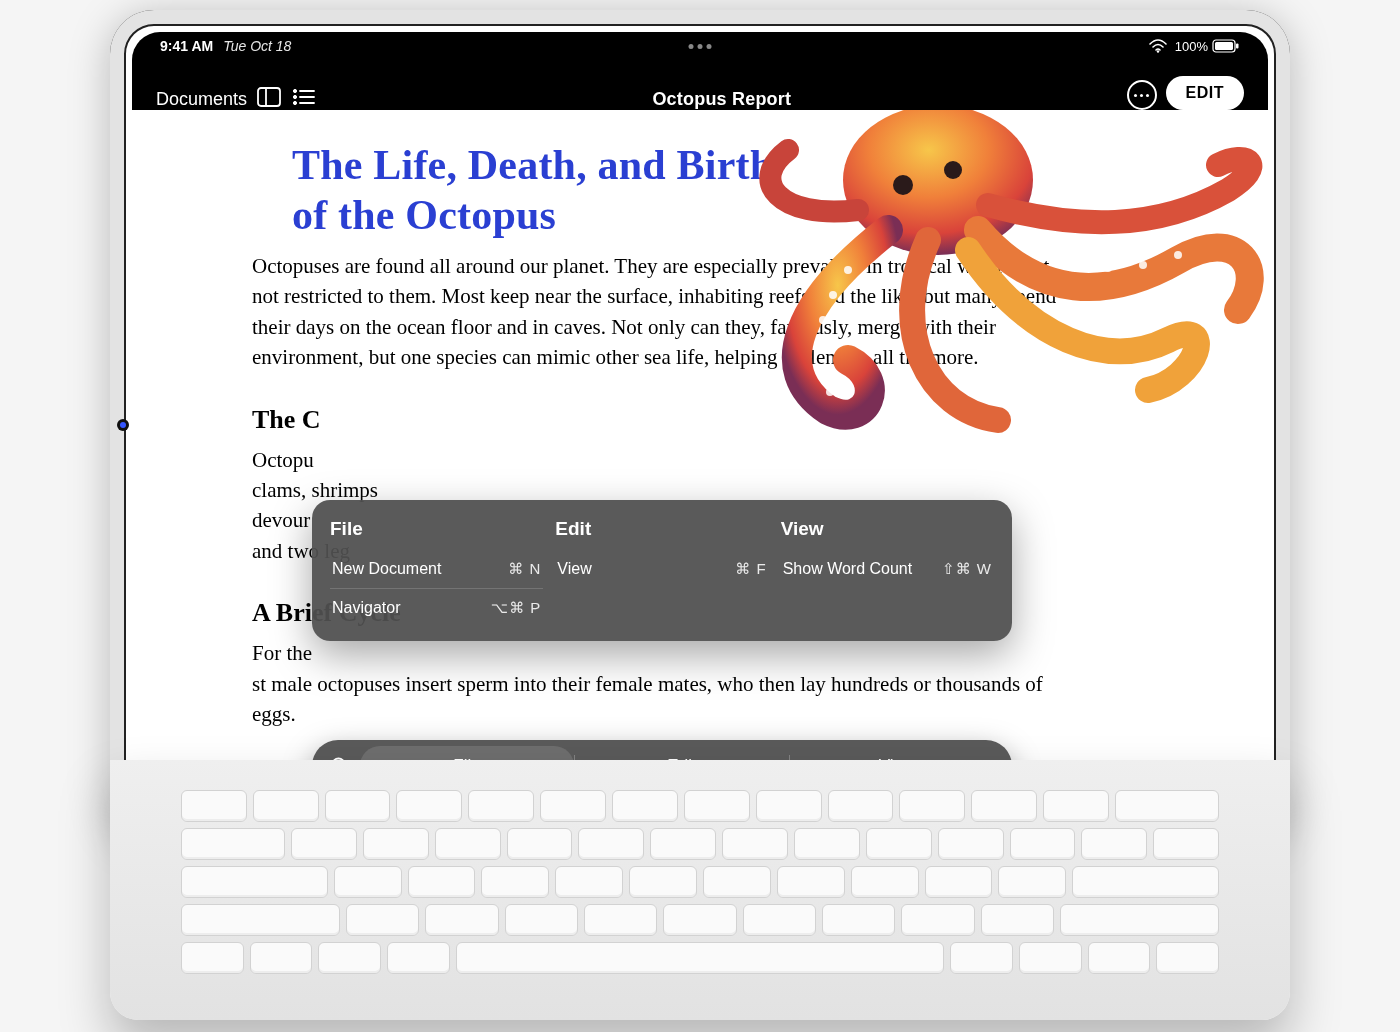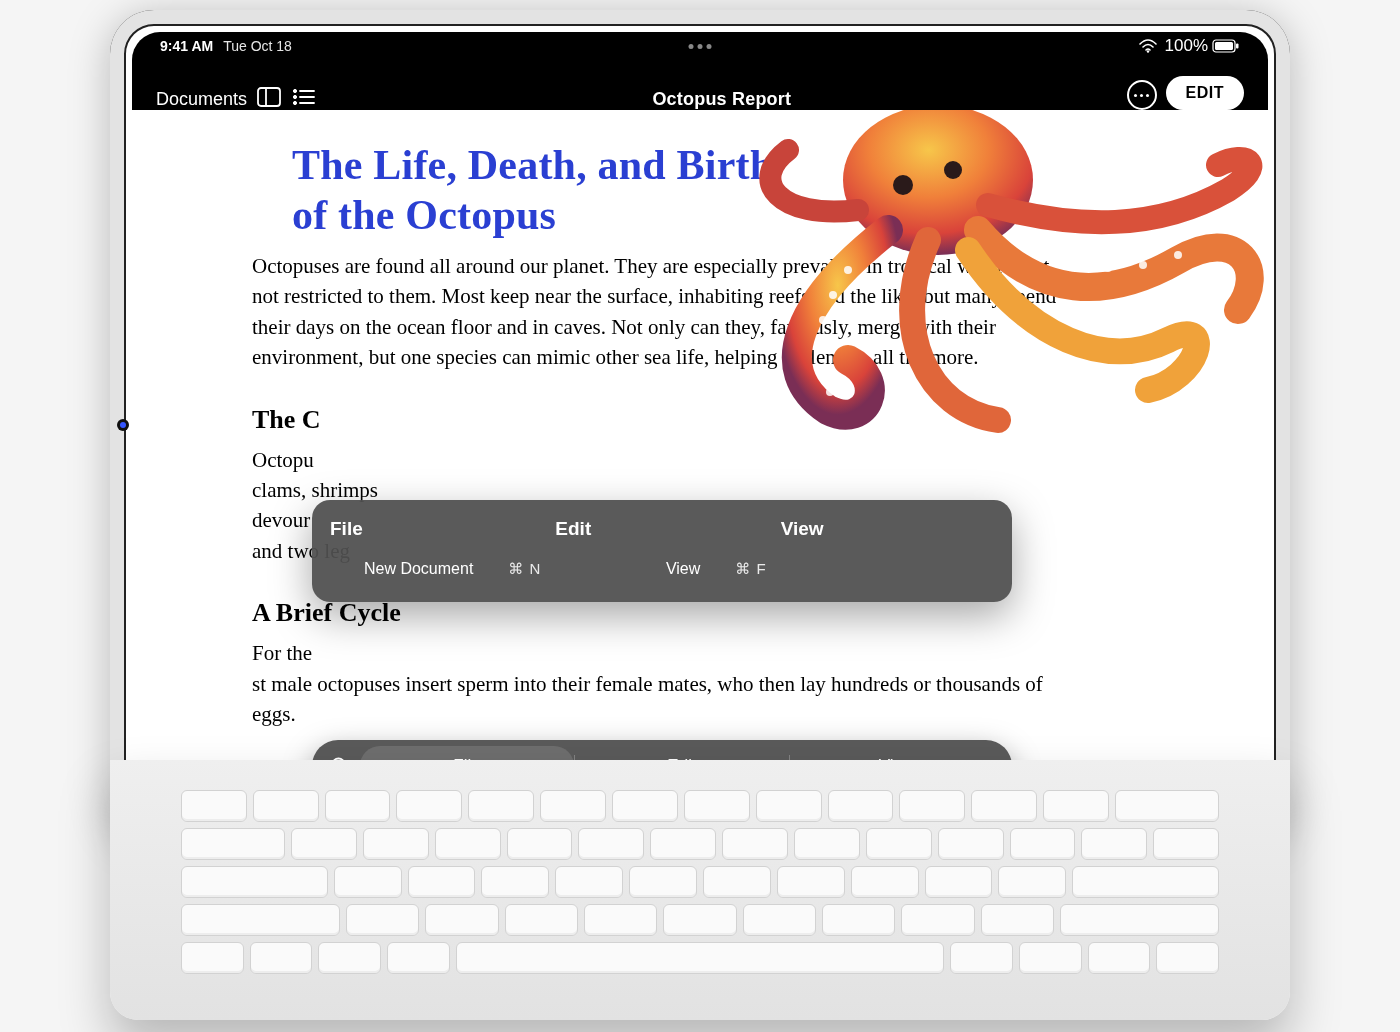--- a/index.html
+++ b/index.html
@@ -37,27 +37,27 @@
     position: relative;
     color:#fff;
   }
 
   
   .status-bar {
     display:flex; align-items:center; justify-content:space-between;
     height:28px; padding:0 28px; font-size:14px; font-weight:600;
   }
   .status-left { display:flex; gap:10px; align-items:center;}
-  .status-date { font-weight:400; opacity:.9;}
+  .status-date { font-weight:400; opacity:.9;font-style:italic;}
   .status-center { position:absolute; left:50%; transform:translateX(-50%); display:flex; gap:4px;}
   .status-center span { width:5px; height:5px; border-radius:50%; background:#888;}
   .status-right { display:flex; gap:8px; align-items:center; }
   .wifi-icon svg, .batt svg { display:block;}
   .batt { display:flex; align-items:center; gap:4px;}
-  .batt-label{font-size:17px; font-weight:500;}
+  .batt-label{font-size:13px; font-weight:500;}
 
   
   .toolbar {
     height:50px; display:flex; align-items:flex-end; padding:0 24px; gap:9px;
     font-size:18px;
   }
   .toolbar .spacer { flex:1;}
   .doc-title { font-weight:700; letter-spacing:.2px; }
   .icon-btn { width:26px; height:26px; display:flex; align-items:center; justify-content:center; cursor:pointer;}
   .icon-btn svg { stroke:#fff; }
@@ -95,21 +95,21 @@
     background:rgba(80,80,80,.94);
     border-radius:18px;
     box-shadow:0 14px 40px rgba(0,0,0,.35);
     padding:18px 18px 14px 18px;
     color:#fff;
     font-family:-apple-system, "Helvetica Neue", Arial, sans-serif;
   }
   .cols { display:flex; gap:12px;}
   .col { flex:1;}
   .col h4 { font-size:19px; font-weight:700; margin-bottom:10px;}
-  .item { display:flex; justify-content:flex-end; align-items:center; padding:10px 2px; font-size:16px; border-bottom:1px solid rgba(255,255,255,.16); cursor:pointer;gap:35px;}
+  .item { display:flex; justify-content:space-between; align-items:center; padding:10px 2px; font-size:16px; border-bottom:1px solid rgba(255,255,255,.16); cursor:pointer;}
   .col .item:last-child{border-bottom:none;}
   .keys{ color:#f2f2f2; opacity:.95; font-size:15px; letter-spacing:1px;}
 
   
   .pillbar {
     position:absolute; left:180px; top:630px; width:700px;
     background:rgba(80,80,80,.94);
     border-radius:26px;
     box-shadow:0 10px 30px rgba(0,0,0,.35);
     display:flex; align-items:center; padding:6px 8px;
@@ -250,30 +250,38 @@
       <p class="body-text" style="white-space:pre-wrap;">For the                                                                                                                                               st male octopuses insert sperm into their female mates, who then lay hundreds or thousands of eggs.</p>
 
       <div class="kb-overlay">
         <div class="cols">
           <div class="col">
             <h4>File</h4>
             <div class="item">
               <span>New Document</span>
               <span class="keys">⌘ N</span>
             </div>
+            <div class="item">
+              <span>Navigator</span>
+              <span class="keys">⌥⌘ P</span>
+            </div>
           </div>
           <div class="col">
             <h4>Edit</h4>
             <div class="item">
               <span>View</span>
               <span class="keys">⌘ F</span>
             </div>
           </div>
           <div class="col">
             <h4>View</h4>
+            <div class="item">
+              <span>Show Word Count</span>
+              <span class="keys">⇧⌘ W</span>
+            </div>
           </div>
         </div>
       </div>
 
       <div class="pillbar">
         <div class="search">
           <svg width="20" height="20" viewBox="0 0 20 20" fill="none">
               <circle cx="8.5" cy="8.5" r="6" stroke="#fff" stroke-width="1.8"></circle>
               <line x1="13.5" y1="13.5" x2="18" y2="18" stroke="#fff" stroke-width="1.8" stroke-linecap="round"></line>
             </svg>

